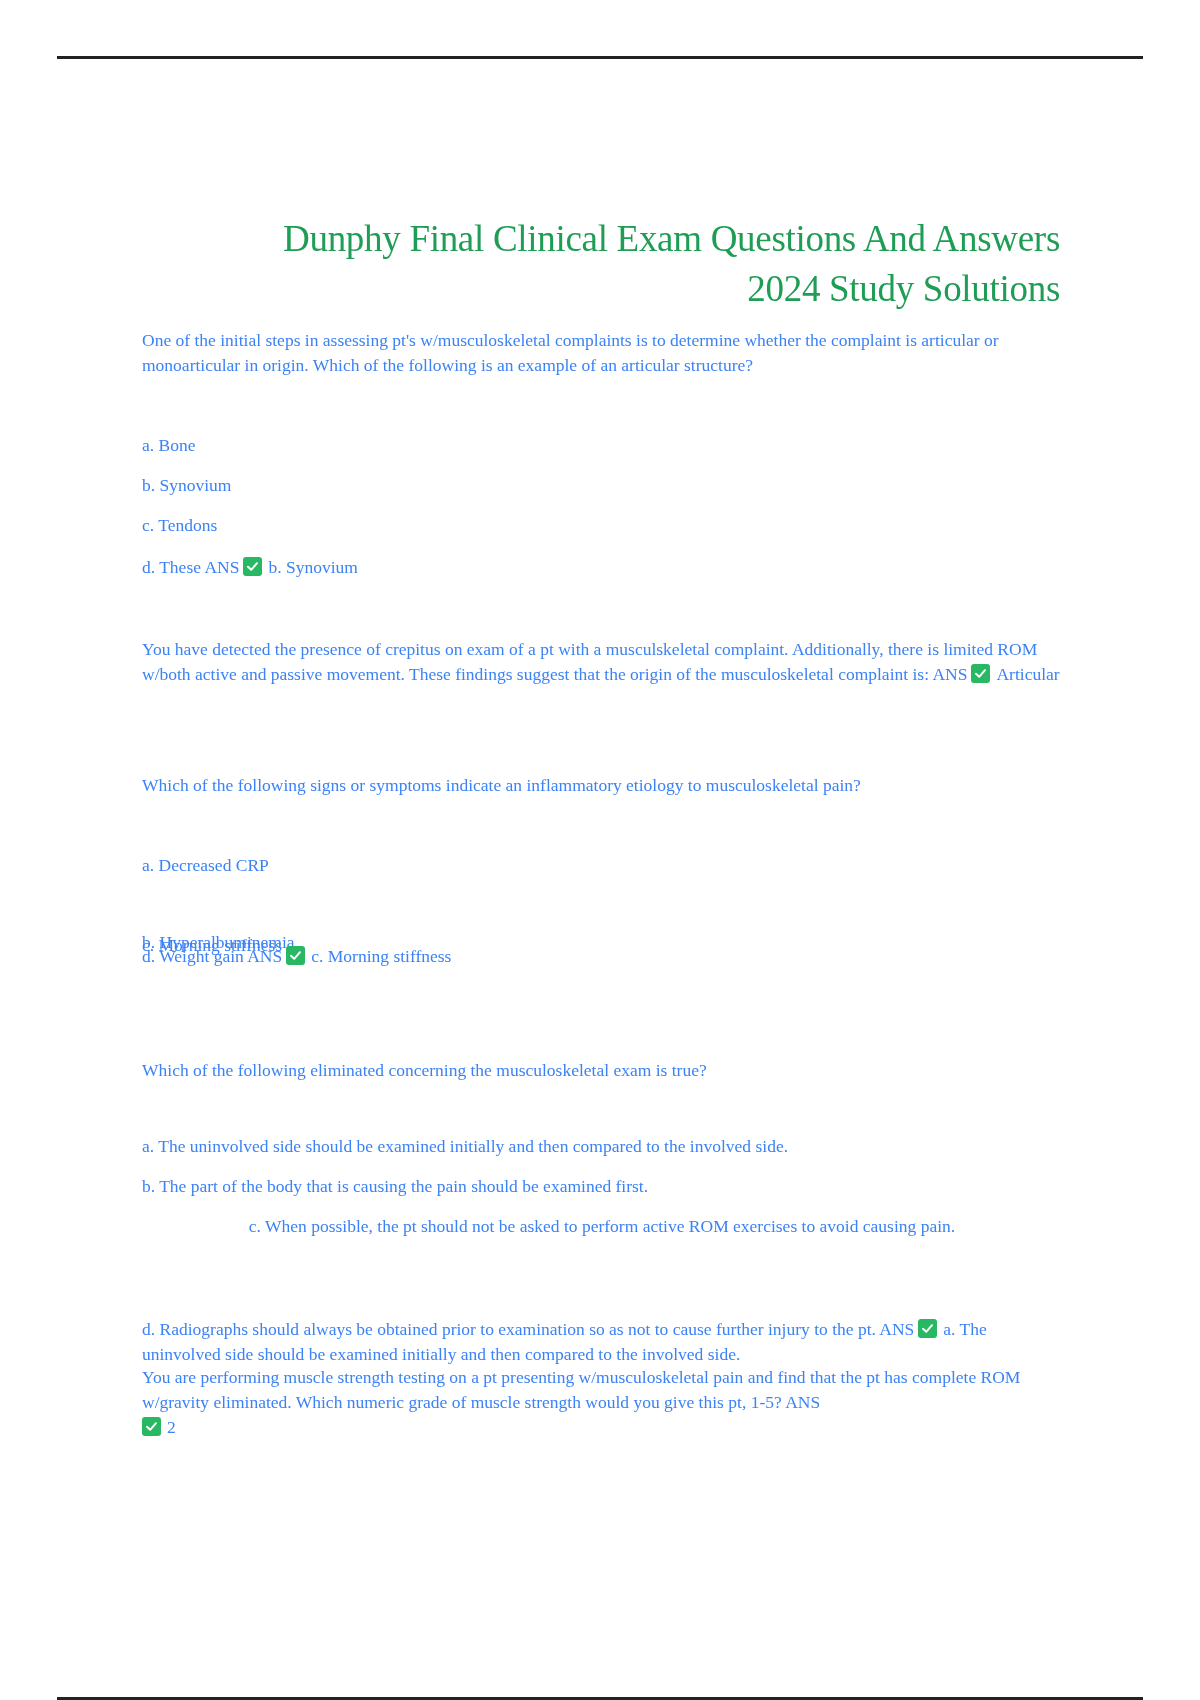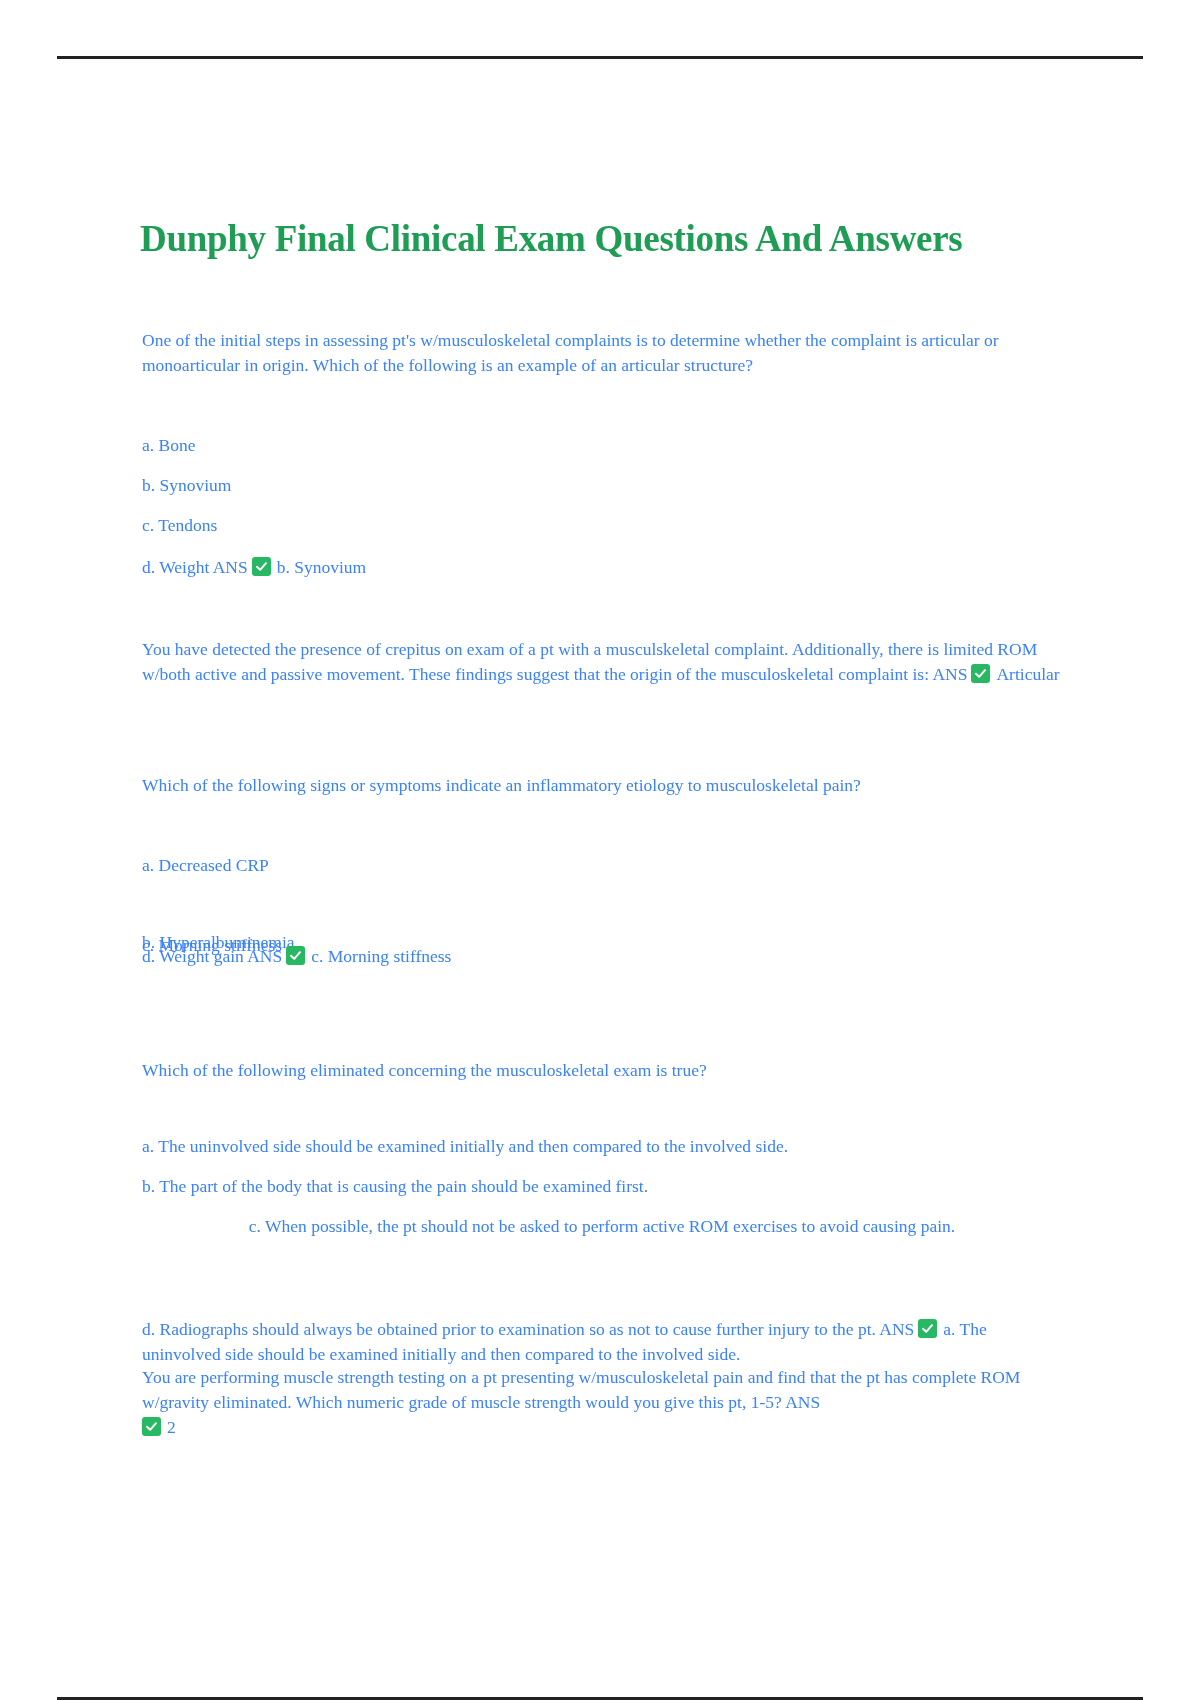--- a/index.html
+++ b/index.html
@@ -23,23 +23,23 @@
       background: #222222;
     }
     .rule.top { top: 56px; }
     .rule.bottom { top: 1697px; }
 
     .title {
       position: absolute;
       top: 214px;
       left: 140px;
       width: 920px;
-      text-align: left;
+      text-align: right;
       color: #1f9d55;
-      font-weight: bold;
+      font-weight: normal;
       font-size: 37px;
       line-height: 50px;
       letter-spacing: -0.3px;
     }
     .para {
       position: absolute;
       left: 142px;
       width: 920px;
       font-size: 17.5px;
       line-height: 25px;
@@ -65,28 +65,29 @@
       height: 15px;
     }
   </style>
 </head>
 <body>
 
 <div class="rule top"></div>
 
 <h1 class="title" style="margin:0;">
   <span>Dunphy Final Clinical Exam Questions And Answers</span><br>
+  <span>2024 Study Solutions</span>
 </h1>
 
 <p class="para" style="top:328px;"><span>One of the initial steps in assessing pt's w/musculoskeletal complaints is to determine whether the complaint is articular or monoarticular in origin. Which of the following is an example of an articular structure?</span></p>
 <p class="para" style="top:433px;"><span>a. Bone</span></p>
 <p class="para" style="top:473px;"><span>b. Synovium</span></p>
 <p class="para" style="top:513px;"><span>c. Tendons</span></p>
 <p class="para" style="top:555px;">
-  <span>d. Weight</span>
+  <span>d. These</span>
   <span>ANS</span><span class="check"><svg viewBox="0 0 15 15">
         <path d="M3 7.8 L6.2 10.8 L12 4.2" fill="none" stroke="#ffffff" stroke-width="2" stroke-linecap="round" stroke-linejoin="round"></path>
       </svg></span><span>b. Synovium</span>
 </p>
 
 <p class="para" style="top:637px;">
   <span>You have detected the presence of crepitus on exam of a pt with a musculskeletal complaint. Additionally, there is limited ROM w/both active and passive movement. These findings suggest that the origin of the musculoskeletal complaint is:</span>
   <span>ANS</span><span class="check"><svg viewBox="0 0 15 15">
         <path d="M3 7.8 L6.2 10.8 L12 4.2" fill="none" stroke="#ffffff" stroke-width="2" stroke-linecap="round" stroke-linejoin="round"></path>
       </svg></span><span>Articular</span>

